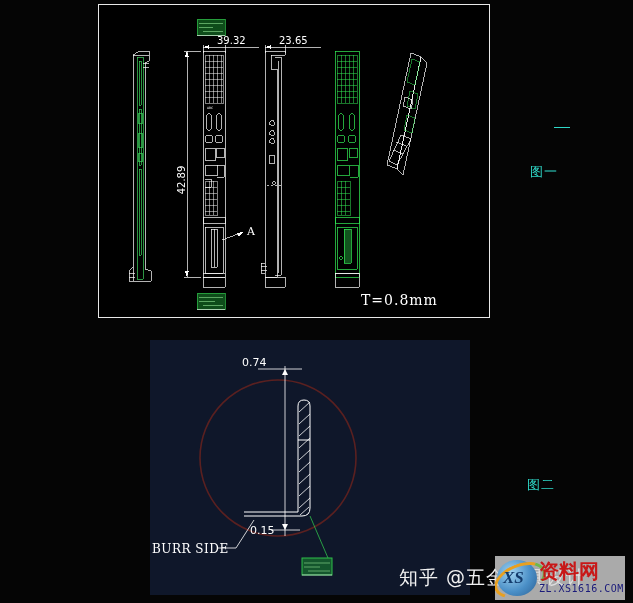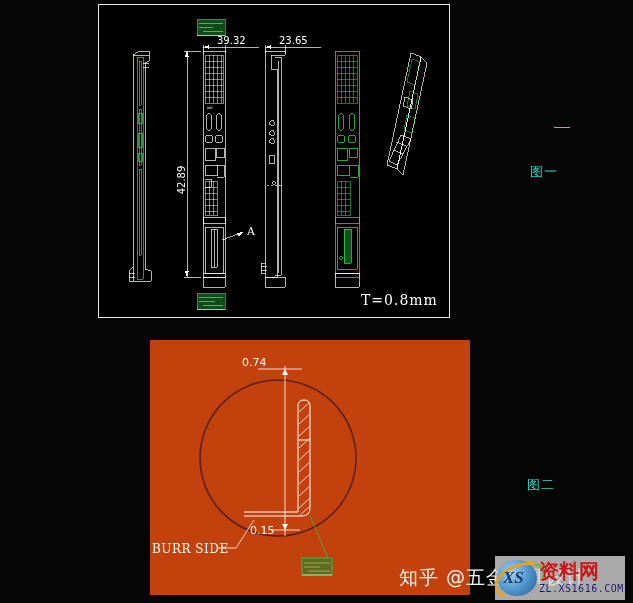--- a/index.html
+++ b/index.html
@@ -1,21 +1,21 @@
 <!DOCTYPE html>
 <html><head>
 <meta charset="utf-8">
 <style>
   html,body{margin:0;padding:0;background:#000;}
   body{width:633px;height:603px;overflow:hidden;position:relative;
        font-family:"Liberation Serif", serif;color:#fff;}
   .stage{position:absolute;inset:0;background:#050505;}
-  .fig1-frame{position:absolute;left:98px;top:4px;width:352px;height:314px;
+  .fig1-frame{position:absolute;left:98px;top:4px;width:392px;height:314px;
               border:1px solid #e8e8e8;background:#000;box-sizing:border-box;}
-  .fig2-area{position:absolute;left:150px;top:340px;width:320px;height:255px;background:#c2410c;}
+  .fig2-area{position:absolute;left:150px;top:340px;width:320px;height:255px;background:#0f172a;}
   svg{display:block;}
   .lbl{position:absolute;font-family:"DejaVu Sans", sans-serif;color:#2fd8c8;font-size:13px;letter-spacing:1px;margin-top:44px;}
   .lbl-line{position:absolute;height:1px;background:#2fd8c8;}
   .wm{position:absolute;font-family:"DejaVu Sans", sans-serif;color:#f2f2f2;
       font-size:19px;letter-spacing:1px;white-space:nowrap;}
   .wmlogo{position:absolute;width:130px;height:44px;overflow:hidden;}
   .wmlogo .band{position:absolute;inset:0;background:#d8d8d8;opacity:.78;}
   .wmlogo .cn{position:absolute;left:44px;top:2px;font-family:"DejaVu Sans", sans-serif;
               font-size:20px;font-weight:bold;color:#c81818;letter-spacing:0px;}
   .wmlogo .dom{position:absolute;left:44px;top:27px;font-family:"DejaVu Sans Mono", monospace;

